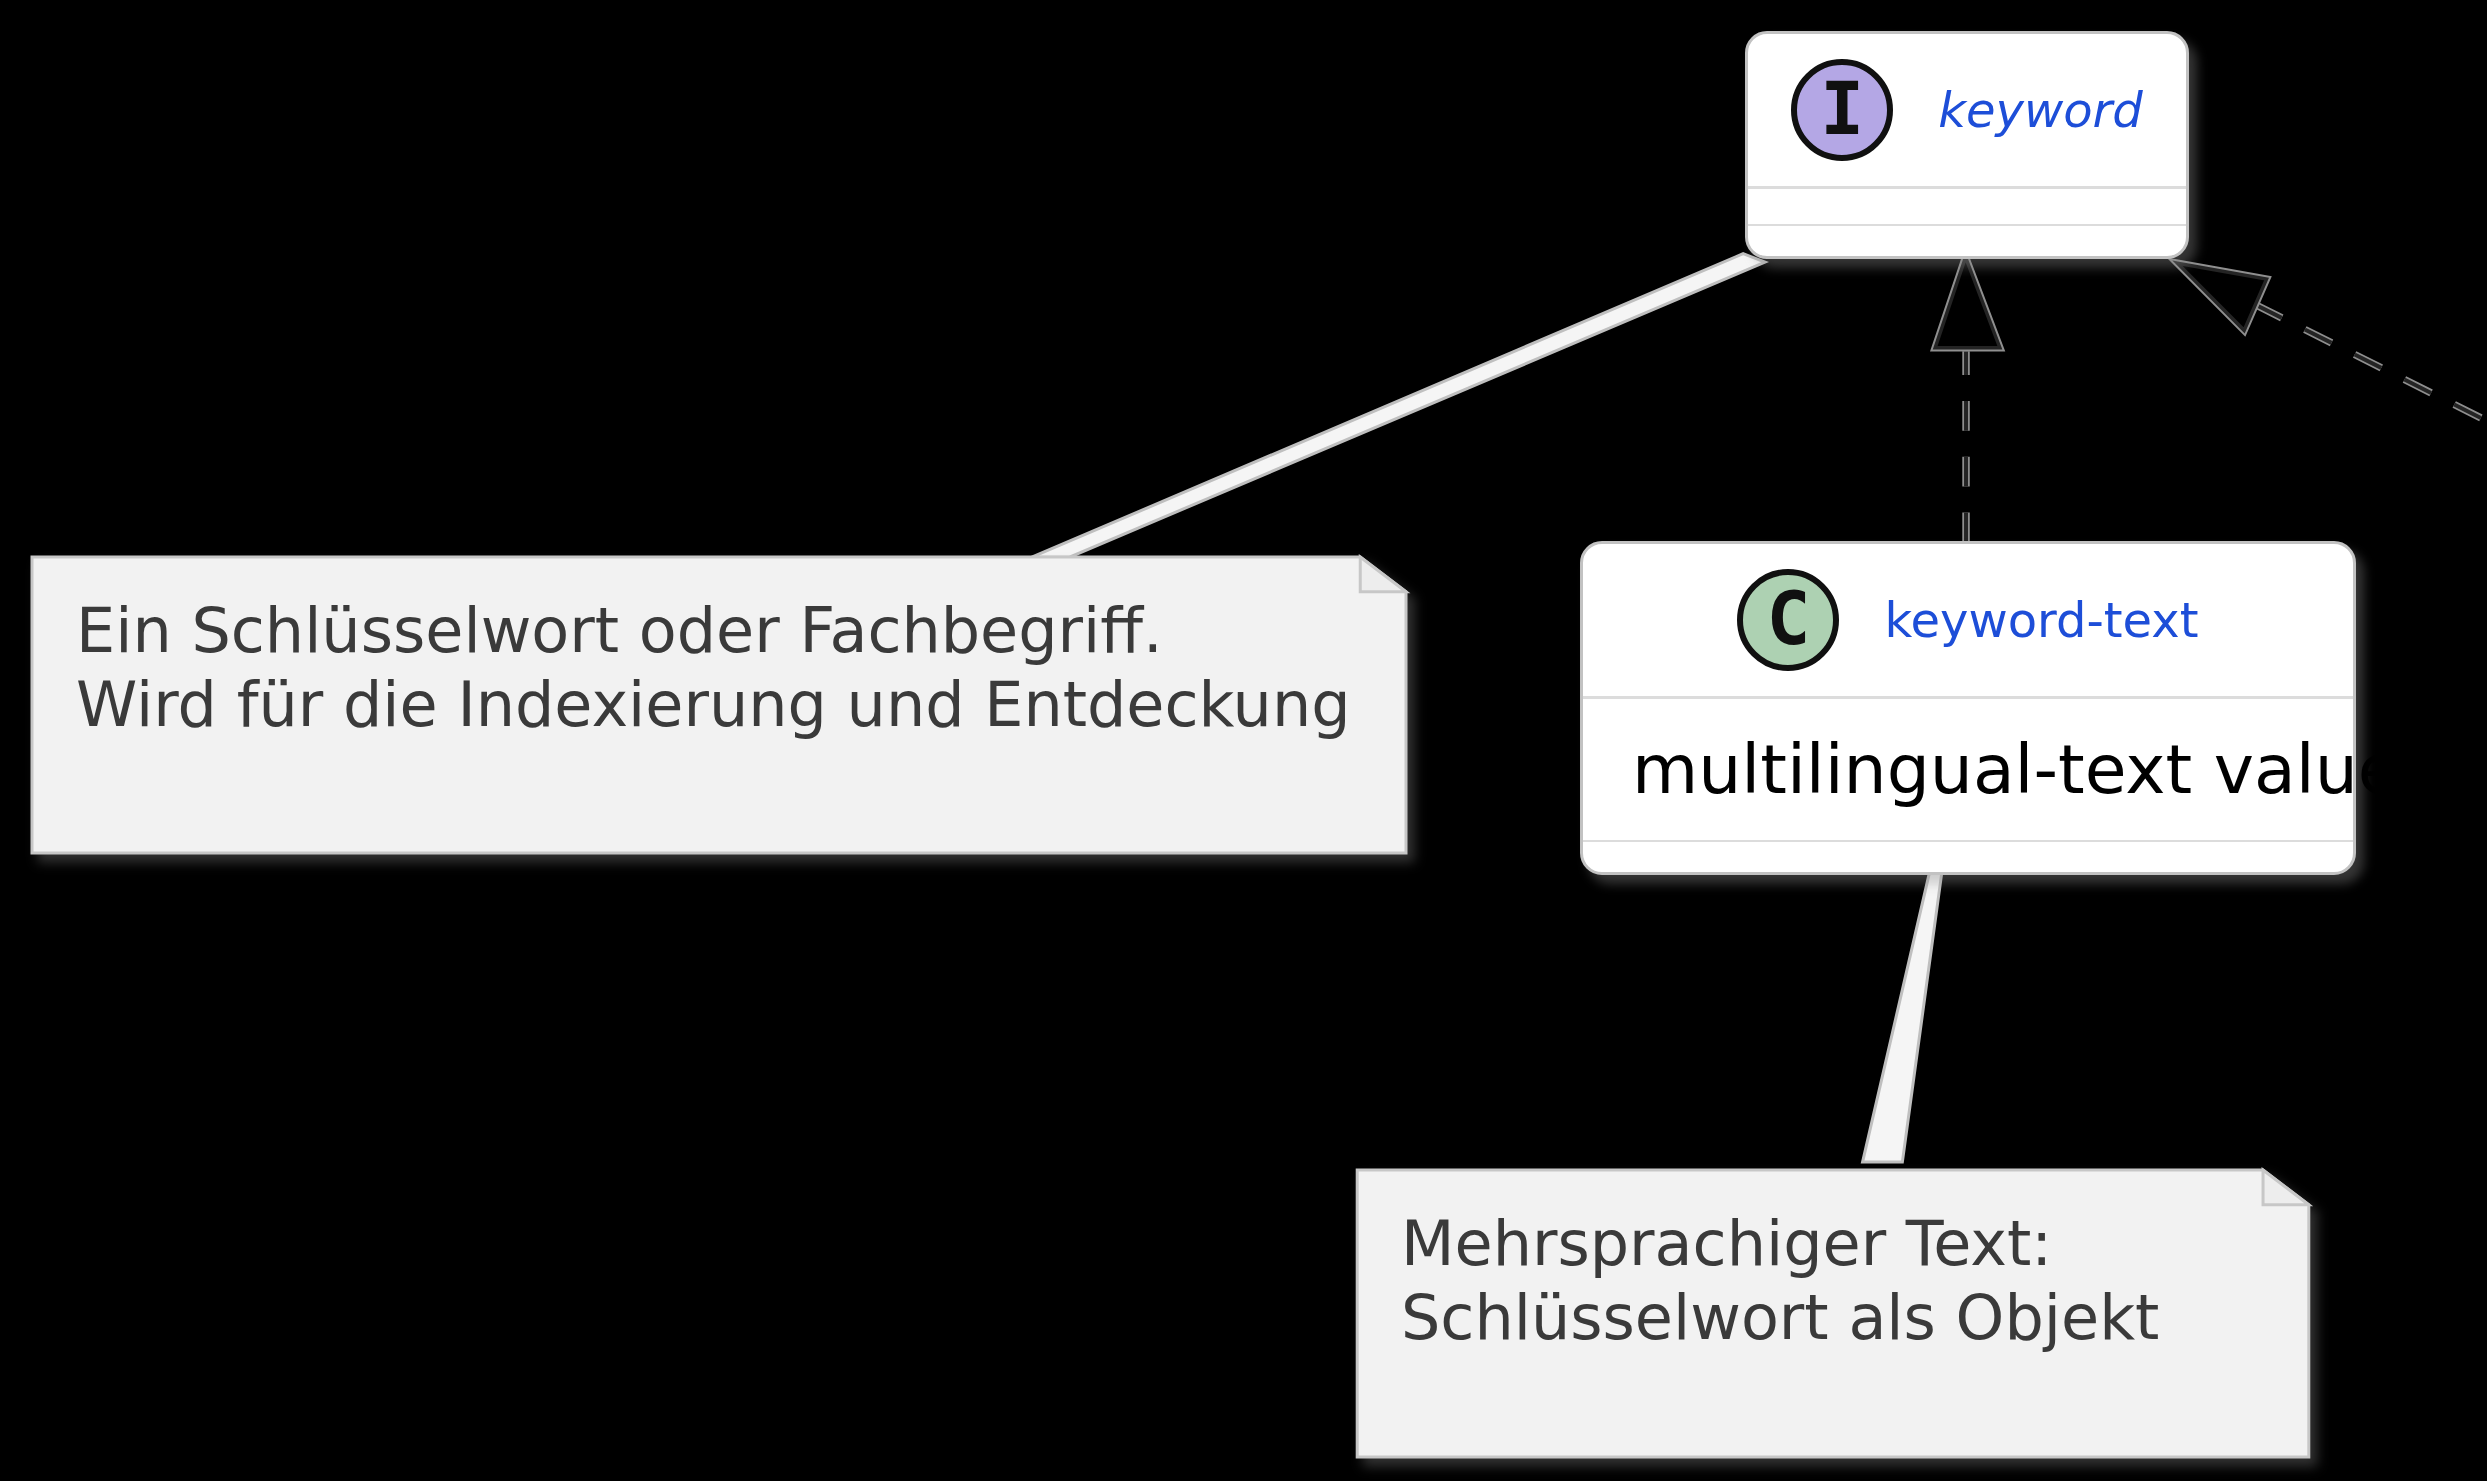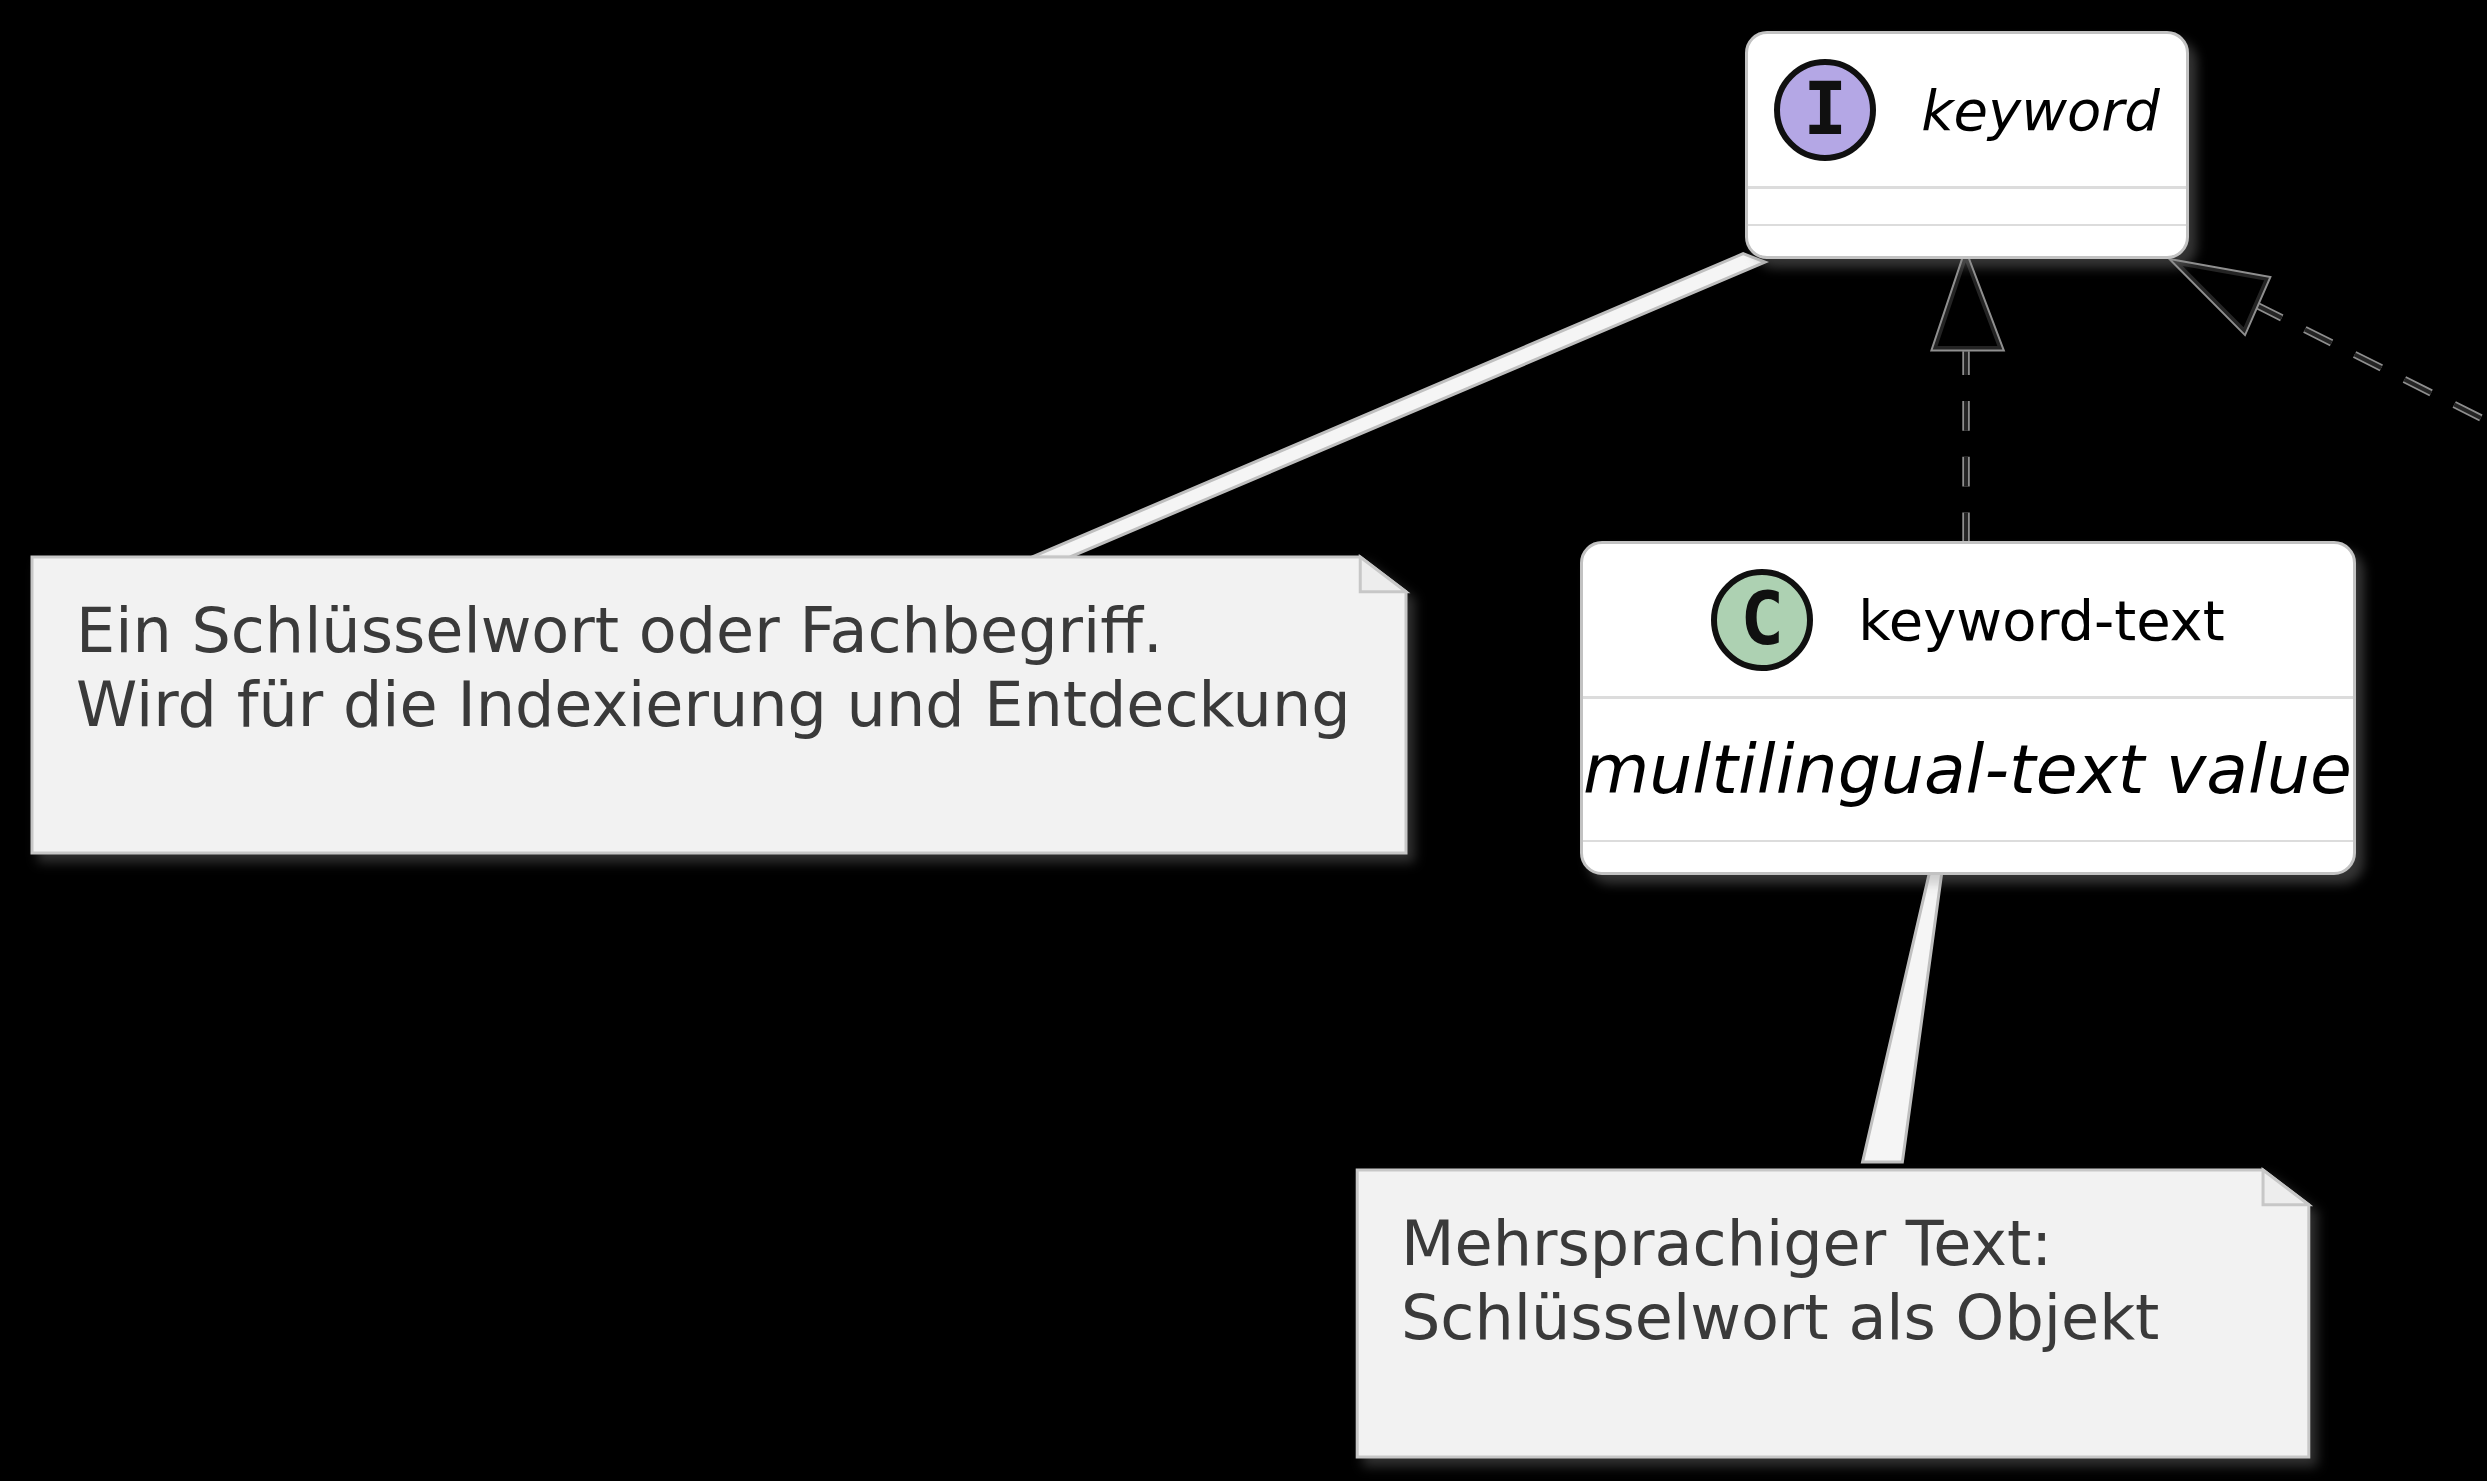--- a/index.html
+++ b/index.html
@@ -18,24 +18,24 @@
   }
   .box-title{display:flex;align-items:center;justify-content:center;gap:45px;flex:0 0 auto;height:152px;}
   .badge{
     flex:0 0 auto;width:102px;height:102px;border-radius:50%;box-sizing:border-box;
     border:6.5px solid #101010;display:flex;align-items:center;justify-content:center;
     font-family:"DejaVu Sans Mono",monospace;font-weight:bold;font-size:73px;color:#101010;
     padding-bottom:4px;
   }
   .badge.iface{background:#B4A7E5;}
   .badge.cls{background:#ADD1B2;}
-  .box-name{font-size:56px;color:#000000;white-space:nowrap;}
+  .box-name{font-size:48px;color:#1d4ed8;white-space:nowrap;}
   .box-name.italic{font-style:italic;}
   .sep{flex:0 0 auto;height:2.5px;background:#dcdcdc;}
-  .attr-row{flex:0 0 141px;display:flex;align-items:center;font-size:68px;color:#000;white-space:nowrap;font-style:italic;}
+  .attr-row{flex:0 0 141px;display:flex;align-items:center;padding-left:49px;font-size:68px;color:#000;white-space:nowrap;}
   .spacer-70{flex:0 0 35px;}
   .spacer-rest{flex:1 1 auto;}
 
   
   .note{position:absolute;}
   .note svg{position:absolute;left:0;top:0;overflow:visible;filter:drop-shadow(7px 8px 6px rgba(140,140,140,.35));}
   .note-text{
     position:absolute;left:0;top:0;right:0;bottom:0;
     padding:39px 45px 0 46px;display:flex;flex-direction:column;
     font-size:62px;line-height:74px;color:#3a3a3a;white-space:nowrap;

